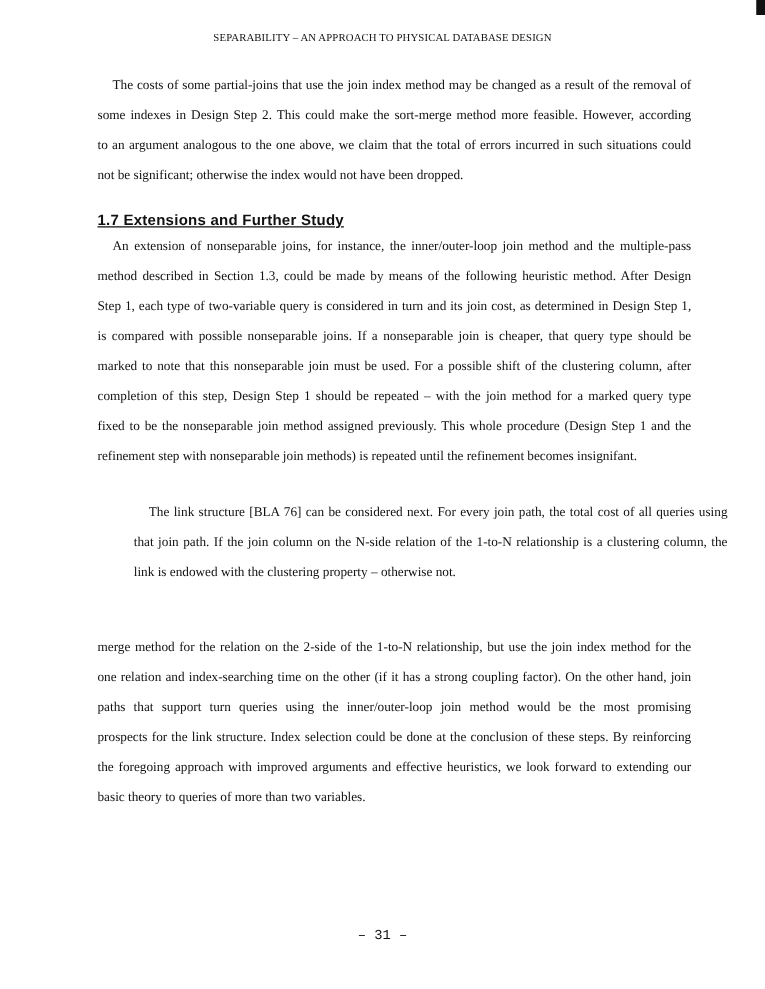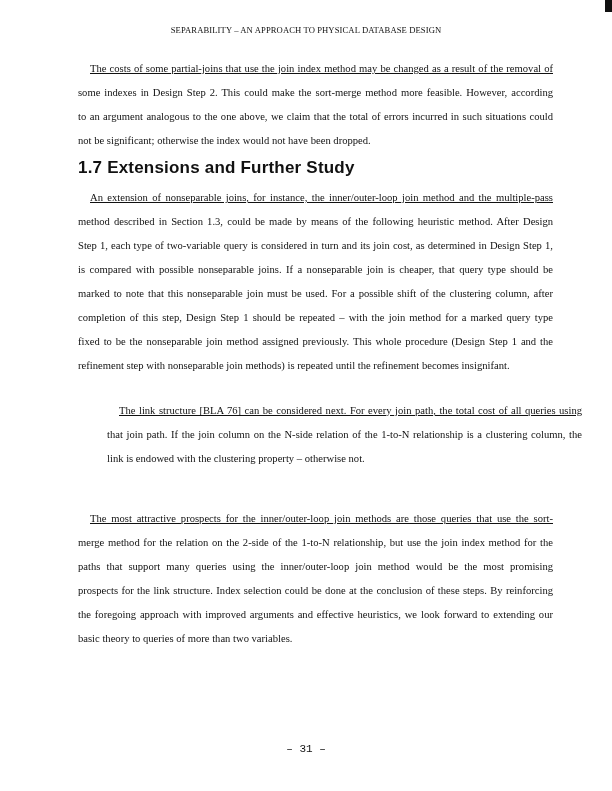--- a/index.html
+++ b/index.html
@@ -5,23 +5,23 @@
     html, body { margin: 0; padding: 0; background: #ffffff; }
     body { width: 612px; height: 791px; position: relative; overflow: hidden; color: #111; }
     .page { position: absolute; left: 0; top: 0; width: 484px; height: 791px; }
     .corner-mark { position: absolute; left: 605px; top: 0; width: 7px; height: 12px; background: #111; }
     .running-head { position: absolute; top: 25px; left: 0; width: 612px; text-align: center;
       font-family: "Liberation Serif", serif; font-size: 8.6px; letter-spacing: 0.1px; }
     .para { position: absolute; left: 78px; width: 475px;
       font-family: "Liberation Serif", serif; font-size: 10.6px; line-height: 24px; text-align: justify; }
     .para .line { display: block; height: 24px; white-space: nowrap; text-align: justify; text-align-last: justify; }
     .para .line.last { text-align-last: left; }
-    .para .line.indent { padding-left: 12px; text-decoration: underline; }
-    .heading { position: absolute; left: 78px; top: 158px;
-      font-family: "Liberation Sans", sans-serif; font-weight: bold; font-size: 17px; letter-spacing: 0.2px; }
+    .para .line.indent { padding-left: 12px; }
+    .heading { position: absolute; left: 78px; top: 169px;
+      font-family: "Liberation Sans", sans-serif; font-weight: bold; font-size: 12px; letter-spacing: 0.2px; text-decoration: underline; }
     .page-number { position: absolute; top: 743px; left: 0; width: 612px; text-align: center;
       font-family: Liberation Mono, monospace; font-size: 11px; }
   </style>
 </head>
 <body>
 
 <div class="page">
   <div class="corner-mark"></div>
 
   <div class="running-head">SEPARABILITY – AN APPROACH TO PHYSICAL DATABASE DESIGN</div>
@@ -46,22 +46,22 @@
     <span class="line last">refinement step with nonseparable join methods) is repeated until the refinement becomes insignifant.</span>
   </div>
 
   <div class="para" style="top:399px;margin-left:29px;">
     <span class="line indent">The link structure [BLA 76] can be considered next.  For every join path, the total cost of all queries using</span>
     <span class="line">that join path.  If the join column on the N-side relation of the 1-to-N relationship is a clustering column, the</span>
     <span class="line last">link is endowed with the clustering property – otherwise not.</span>
   </div>
 
   <div class="para" style="top:507px;">
-    <span class="line indent">The most attractive prospects for the inner/outer-loop join methods are those queries that use the sort-</span>
     <span class="line">merge method for the relation on the 2-side of the 1-to-N relationship, but use the join index method for the</span>
-    <span class="line">paths that support many queries using the inner/outer-loop join method would be the most promising</span>
+    <span class="line">one relation and index-searching time on the other (if it has a strong coupling factor).  On the other hand, join</span>
+    <span class="line">paths that support turn queries using the inner/outer-loop join method would be the most promising</span>
     <span class="line">prospects for the link structure.  Index selection could be done at the conclusion of these steps.  By reinforcing</span>
     <span class="line">the foregoing approach with improved arguments and effective heuristics, we look forward to extending our</span>
     <span class="line last">basic theory to queries of more than two variables.</span>
   </div>
 
   <div class="page-number">– 31 –</div>
 </div>
 
 </body></html>

